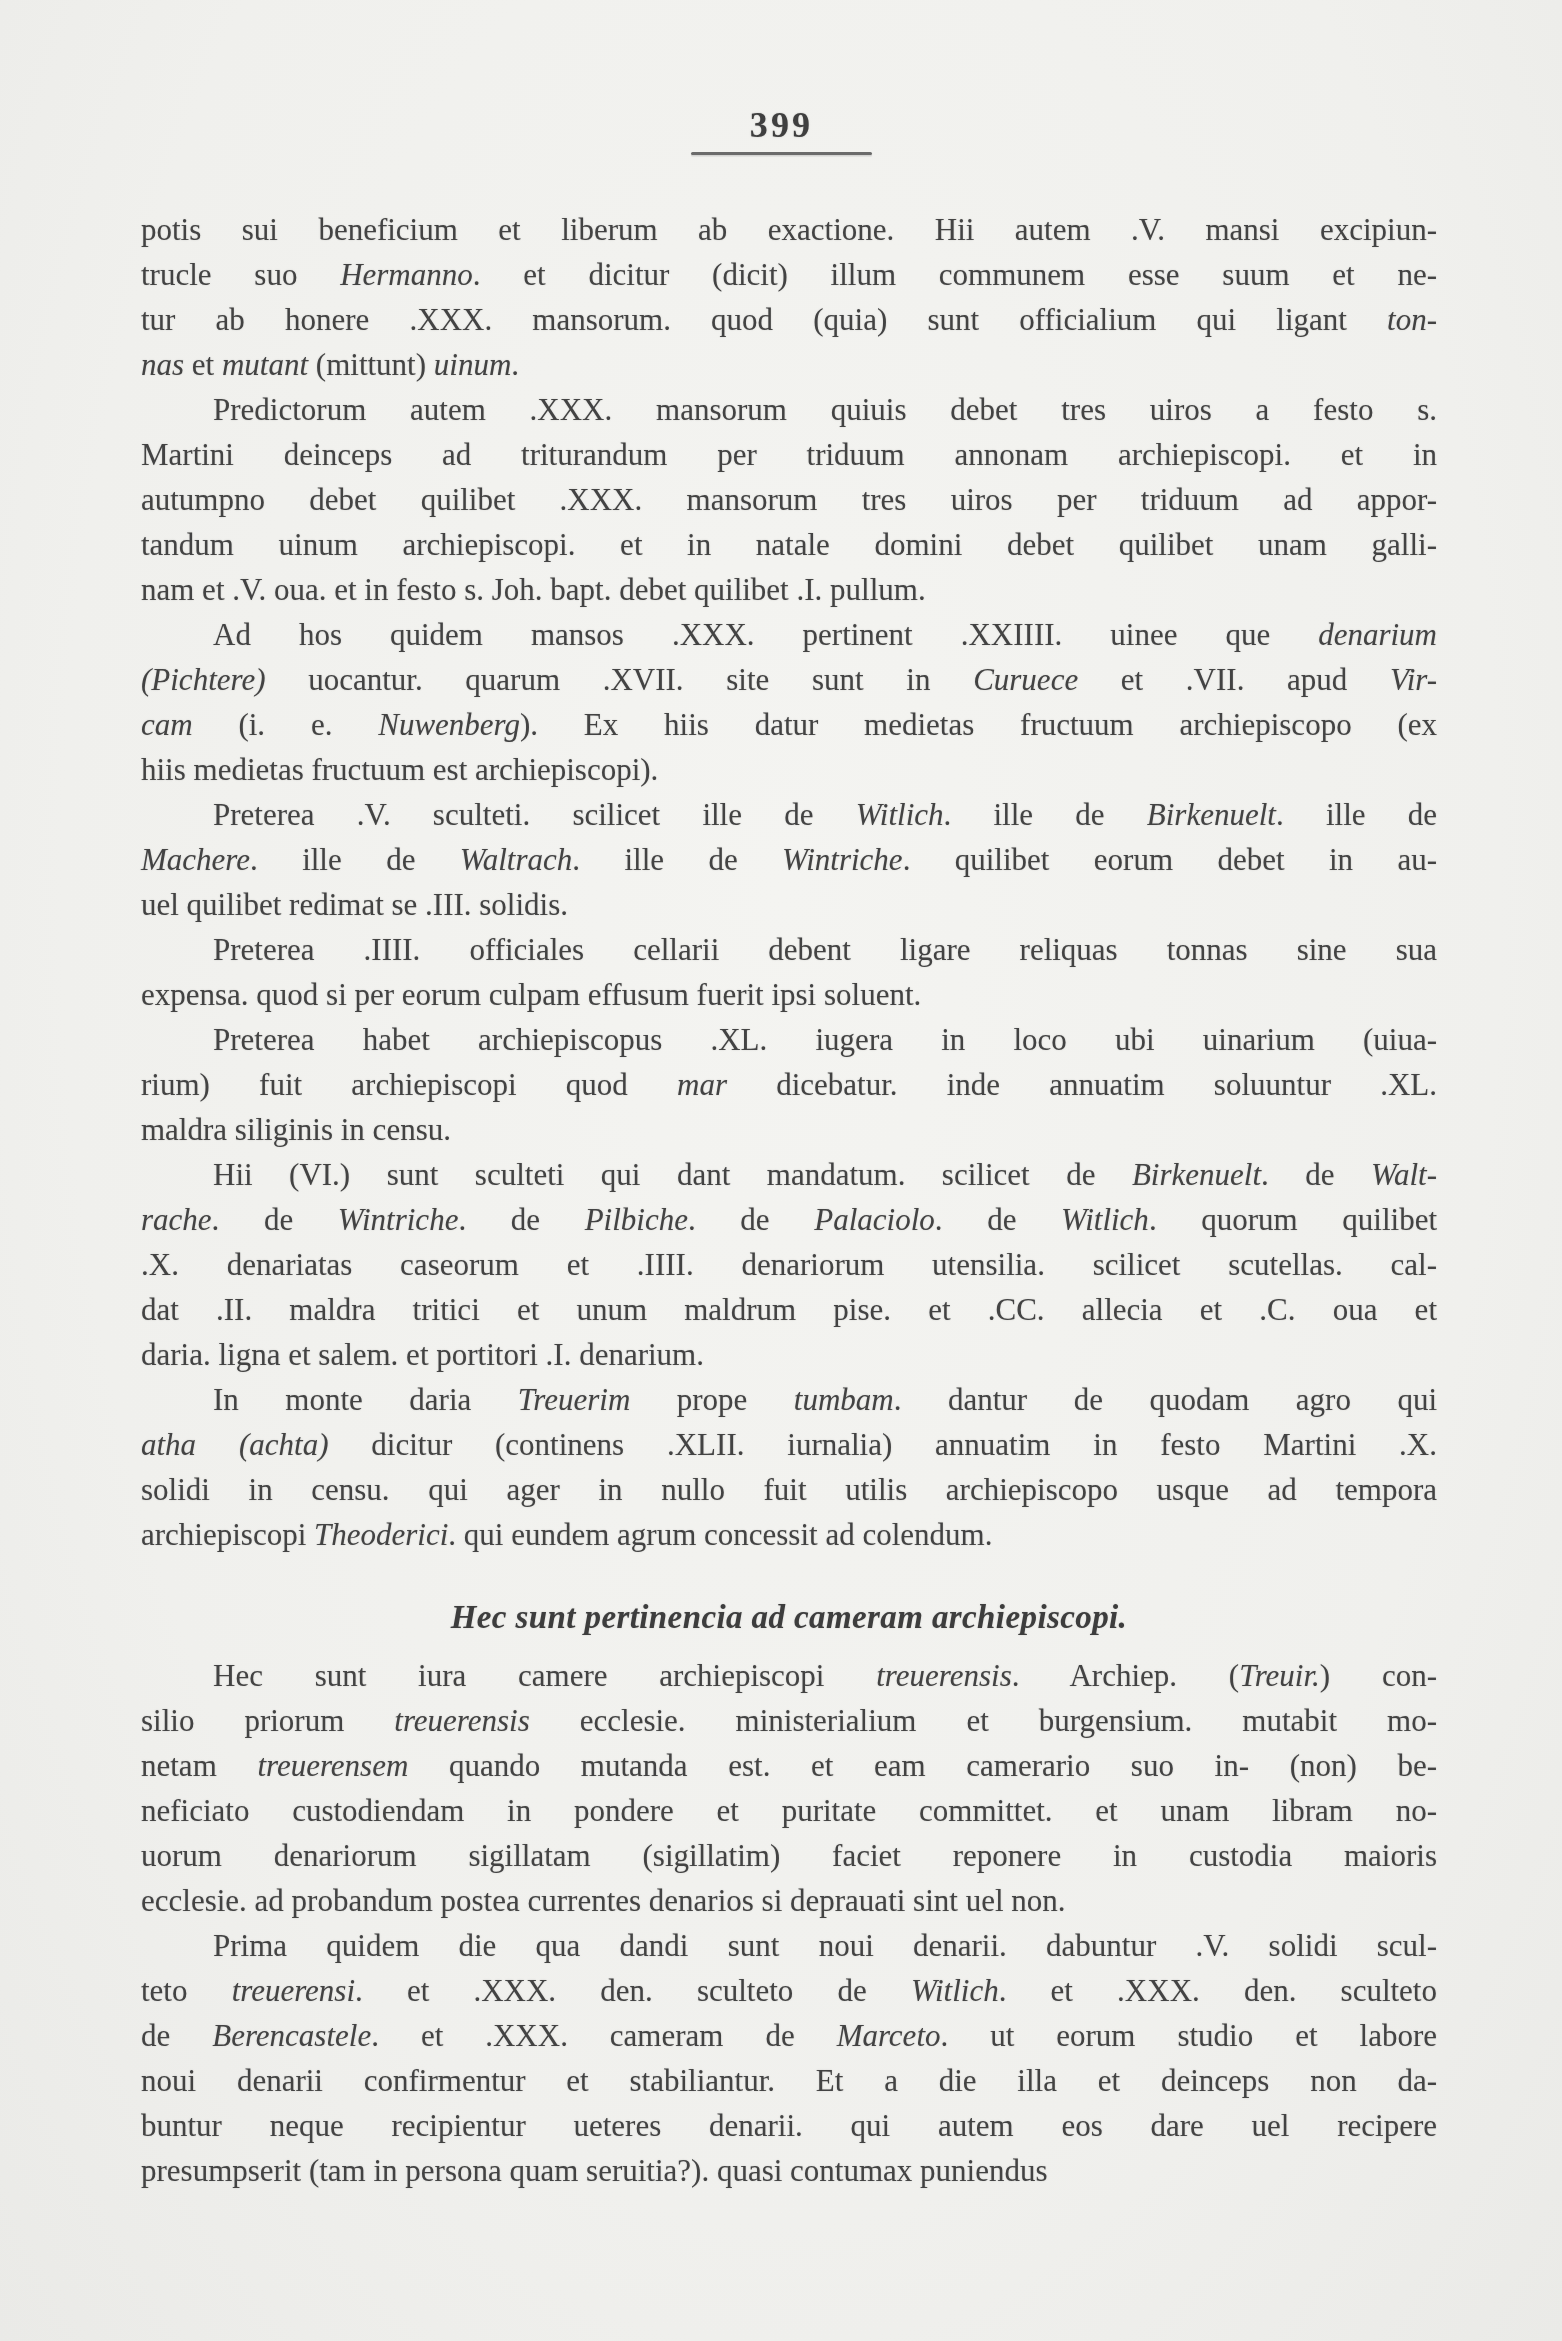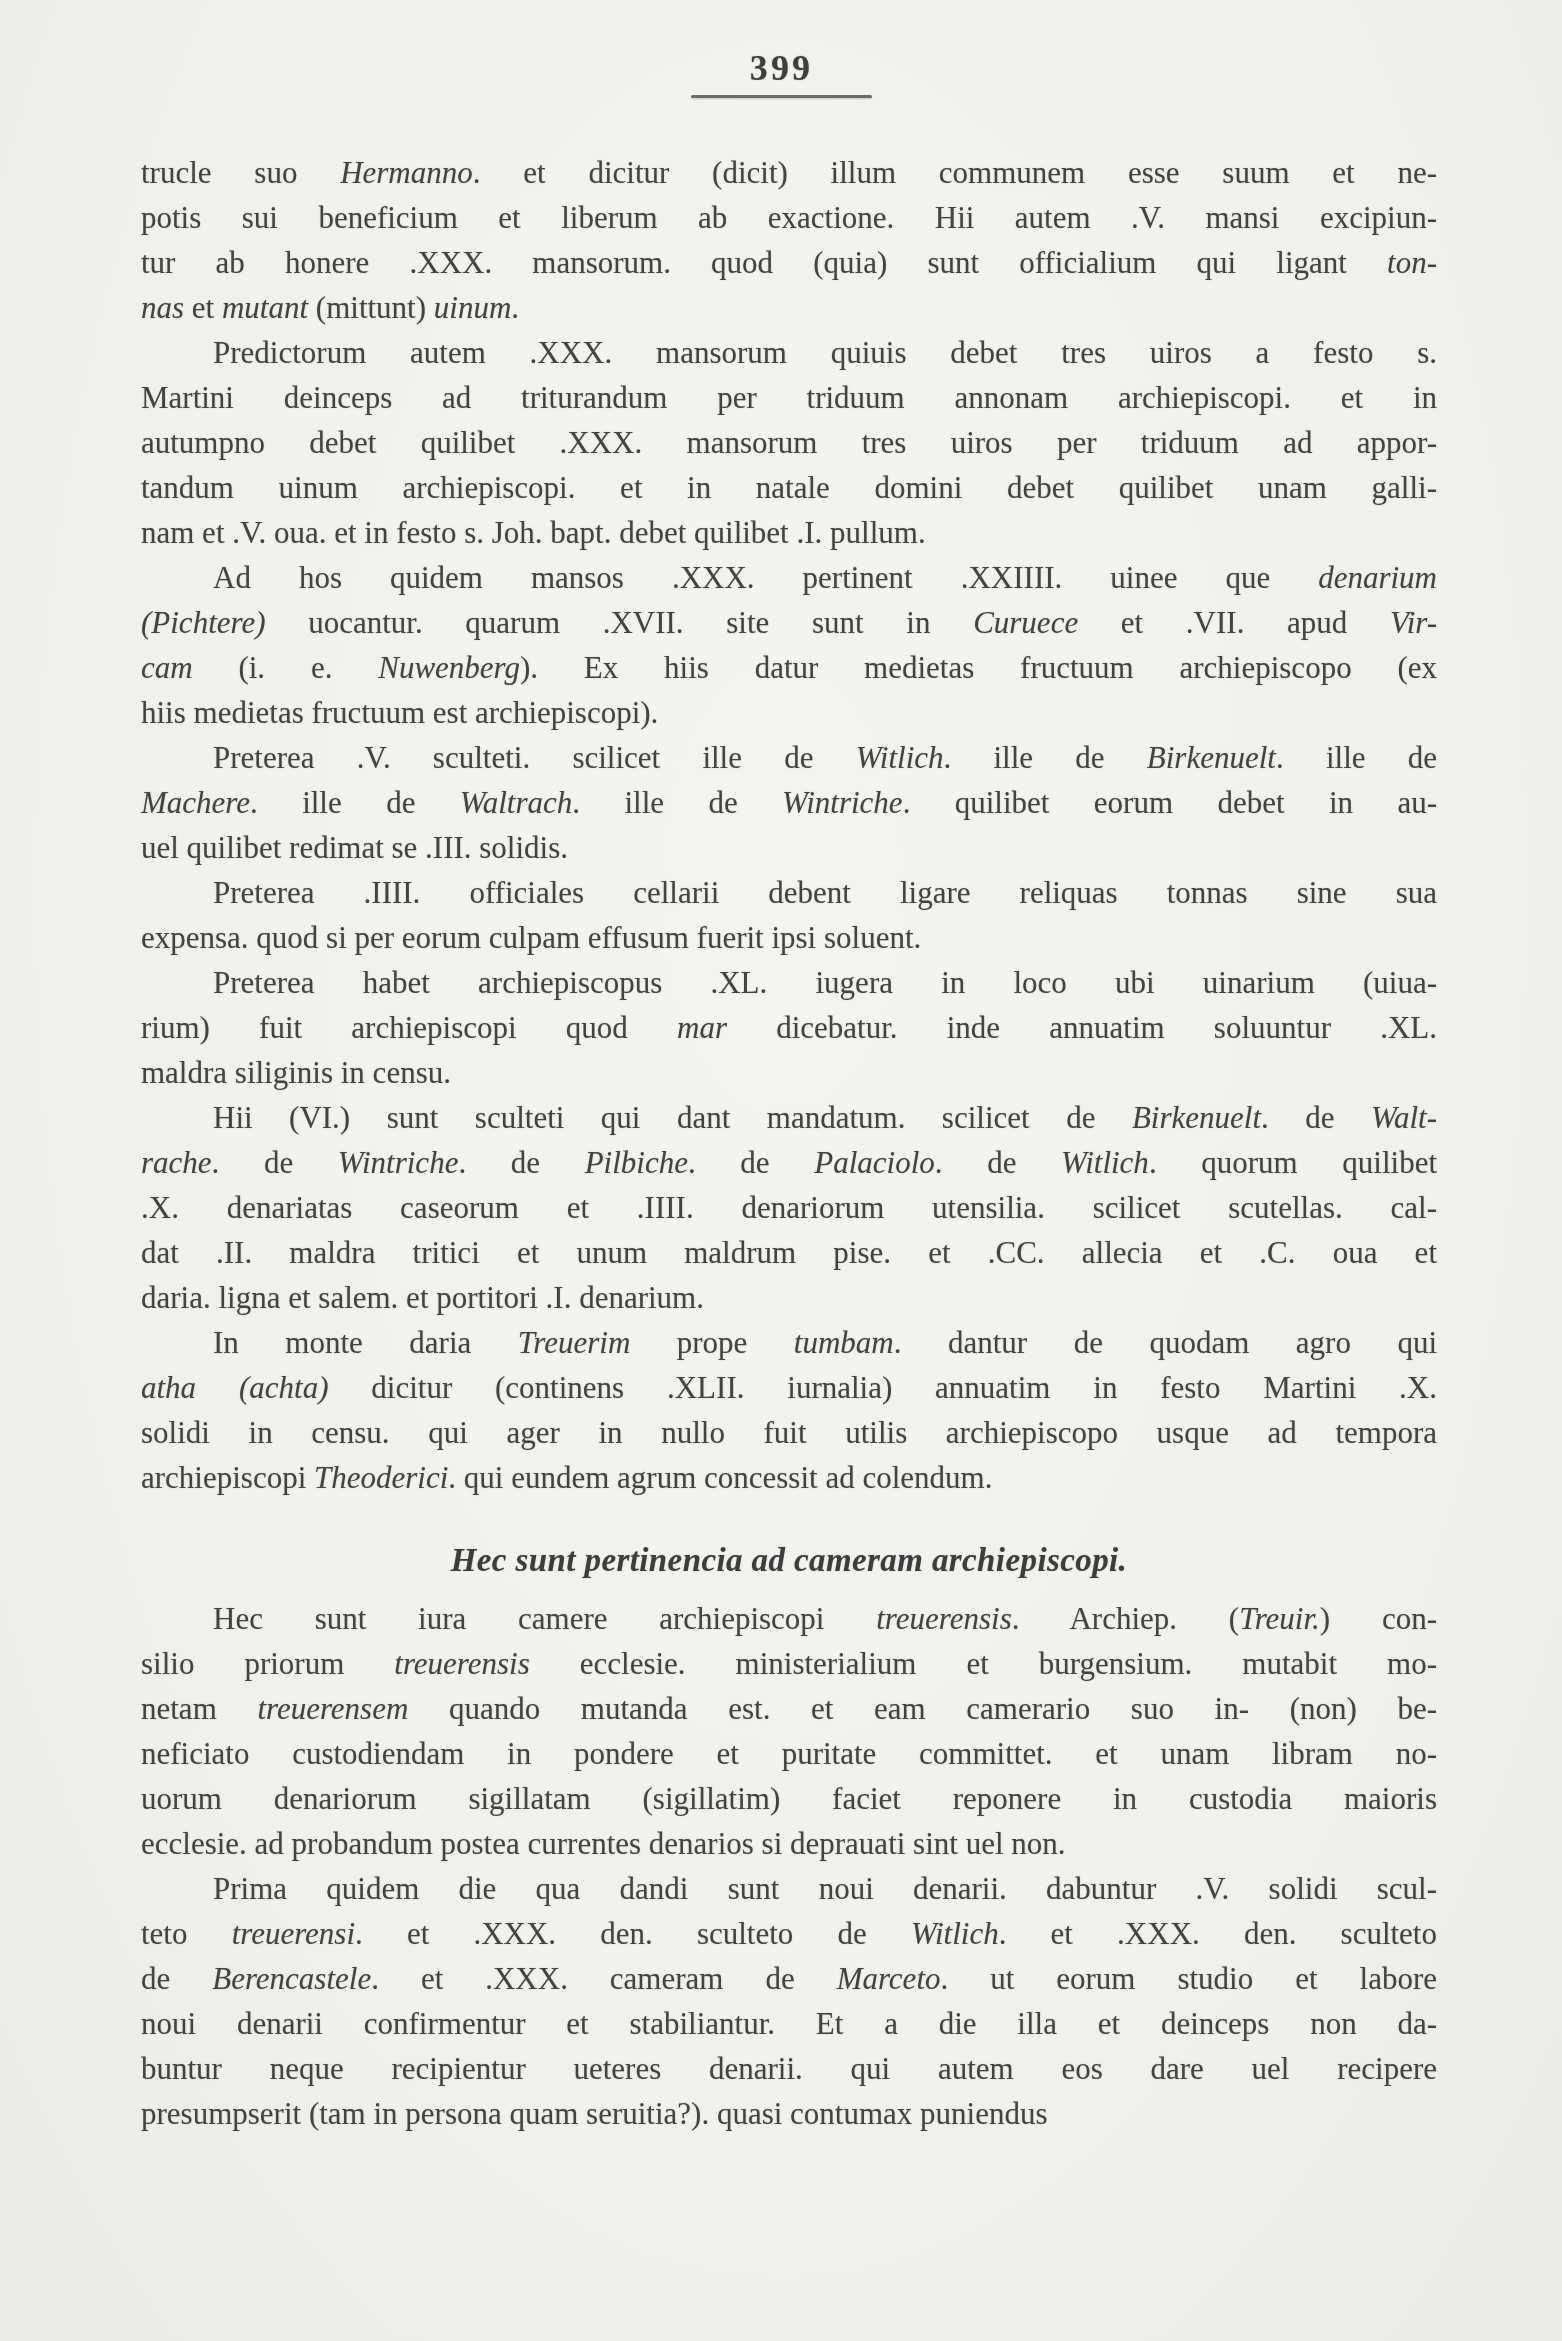--- a/index.html
+++ b/index.html
@@ -16,21 +16,21 @@
     overflow: hidden;
   }
 
   .sheet {
     width: 1563px;
     height: 2342px;
     background: radial-gradient(ellipse at 50% 38%, #f4f4f1 0%, #f0f0ed 65%, #eaeae7 100%);
   }
 
   .pagehead {
-    padding-top: 50px;
+    padding-top: 107px;
     text-align: center;
   }
 
   .page-number {
     font-size: 36px;
     line-height: 1;
     font-weight: 700;
     letter-spacing: 3.1px;
     color: #3f3f3f;
     text-shadow: 0 0 1.6px rgba(90,90,90,.35);
@@ -86,22 +86,22 @@
 <body>
 
 <div class="sheet">
   <header class="pagehead">
     <div class="page-number">399</div>
     <div class="page-rule"></div>
   </header>
 
   <main class="text-block">
       <div class="paragraph">
+        <div class="line"><span>potis sui beneficium et liberum ab exactione. Hii autem .V. mansi excipiun-</span></div>
         <div class="line"><span>trucle suo </span><em>Hermanno</em><span>. et dicitur (dicit) illum communem esse suum et ne-</span></div>
-        <div class="line"><span>potis sui beneficium et liberum ab exactione. Hii autem .V. mansi excipiun-</span></div>
         <div class="line"><span>tur ab honere .XXX. mansorum. quod (quia) sunt officialium qui ligant </span><em>ton-</em></div>
         <div class="line last"><em>nas</em><span> et </span><em>mutant</em><span> (mittunt) </span><em>uinum</em><span>.</span></div>
       </div>
       <div class="paragraph">
         <div class="line indent"><span>Predictorum autem .XXX. mansorum quiuis debet tres uiros a festo s.</span></div>
         <div class="line"><span>Martini deinceps ad triturandum per triduum annonam archiepiscopi. et in</span></div>
         <div class="line"><span>autumpno debet quilibet .XXX. mansorum tres uiros per triduum ad appor-</span></div>
         <div class="line"><span>tandum uinum archiepiscopi. et in natale domini debet quilibet unam galli-</span></div>
         <div class="line last"><span>nam et .V. oua. et in festo s. Joh. bapt. debet quilibet .I. pullum.</span></div>
       </div>

